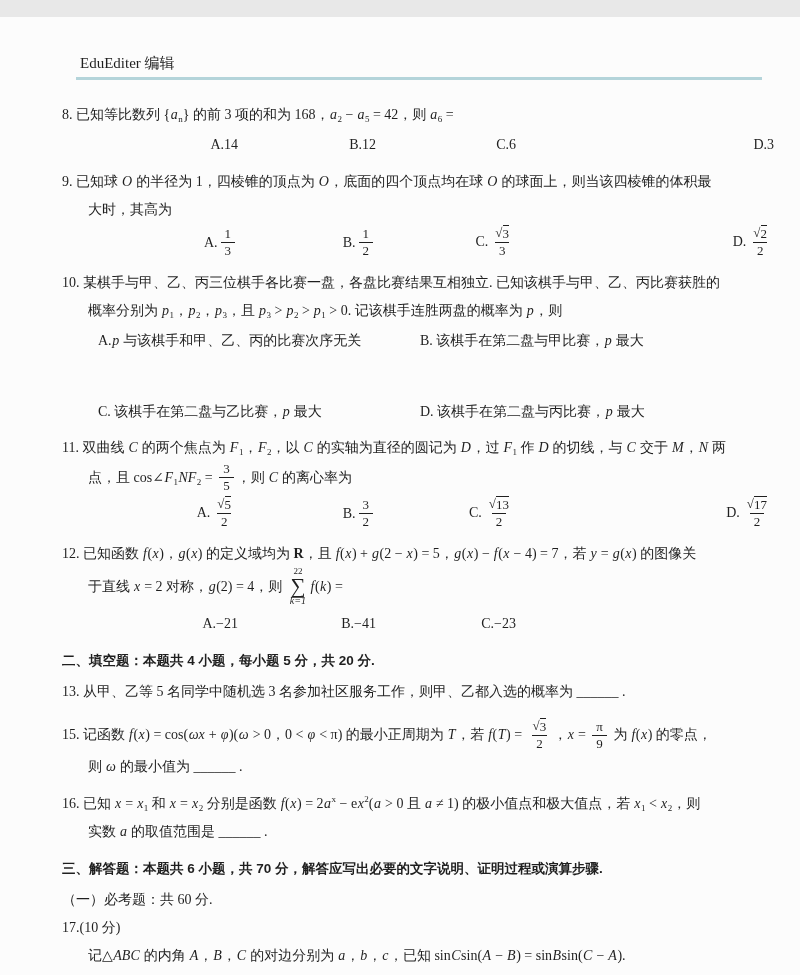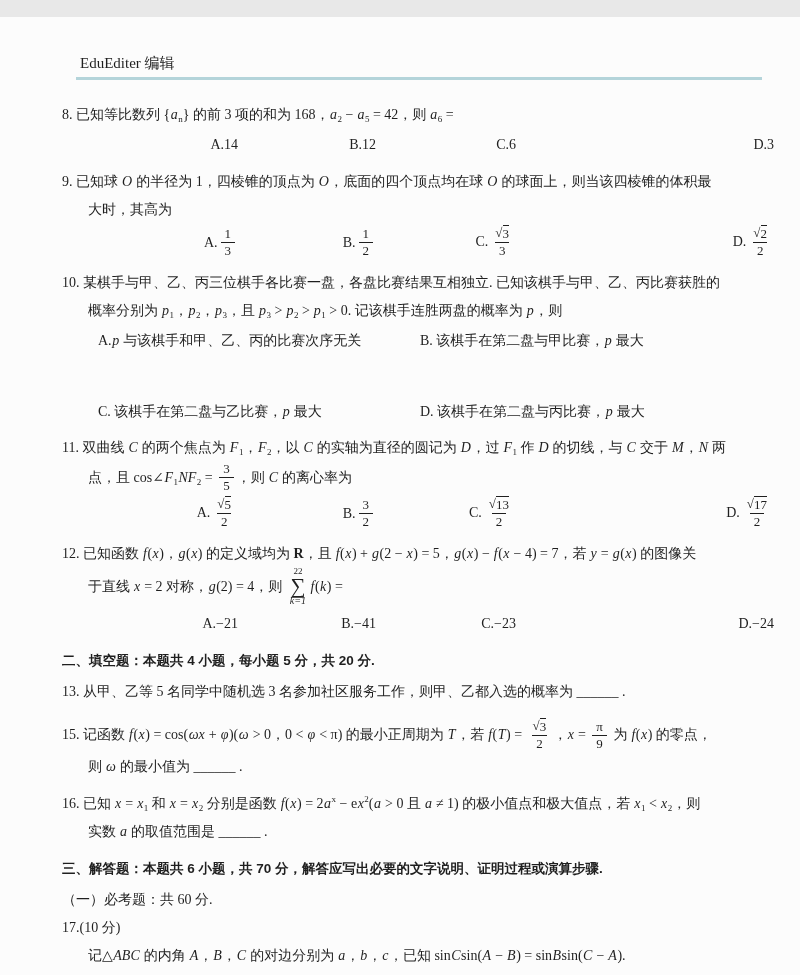--- a/index.html
+++ b/index.html
@@ -150,21 +150,20 @@
       <div class="qline">12. 已知函数 <i class="mi">f</i>(<i class="mi">x</i>)，<i class="mi">g</i>(<i class="mi">x</i>) 的定义域均为 <b class="mb">R</b>，且 <i class="mi">f</i>(<i class="mi">x</i>) + <i class="mi">g</i>(2 − <i class="mi">x</i>) = 5，<i class="mi">g</i>(<i class="mi">x</i>) − <i class="mi">f</i>(<i class="mi">x</i> − 4) = 7，若 <i class="mi">y</i> = <i class="mi">g</i>(<i class="mi">x</i>) 的图像关</div>
       <div class="qline indent">于直线 <i class="mi">x</i> = 2 对称，<i class="mi">g</i>(2) = 4，则 <span class="sum">
             <span class="sum-t">22</span>
             <span class="sum-g">∑</span>
             <span class="sum-b">k=1</span>
           </span><i class="mi">f</i>(<i class="mi">k</i>) =</div>
       <div class="opts4">
         <div class="opt">A.−21</div>
         <div class="opt">B.−41</div>
         <div class="opt">C.−23</div>
-        <div class="opt">D.−24</div>
       </div>
     </section>
 
     <div class="sec-title">二、填空题：本题共 4 小题，每小题 5 分，共 20 分.</div>
 
     <section class="q gap-lg">
       <div class="qline">13. 从甲、乙等 5 名同学中随机选 3 名参加社区服务工作，则甲、乙都入选的概率为 ______ .</div>
     </section>
 
 

